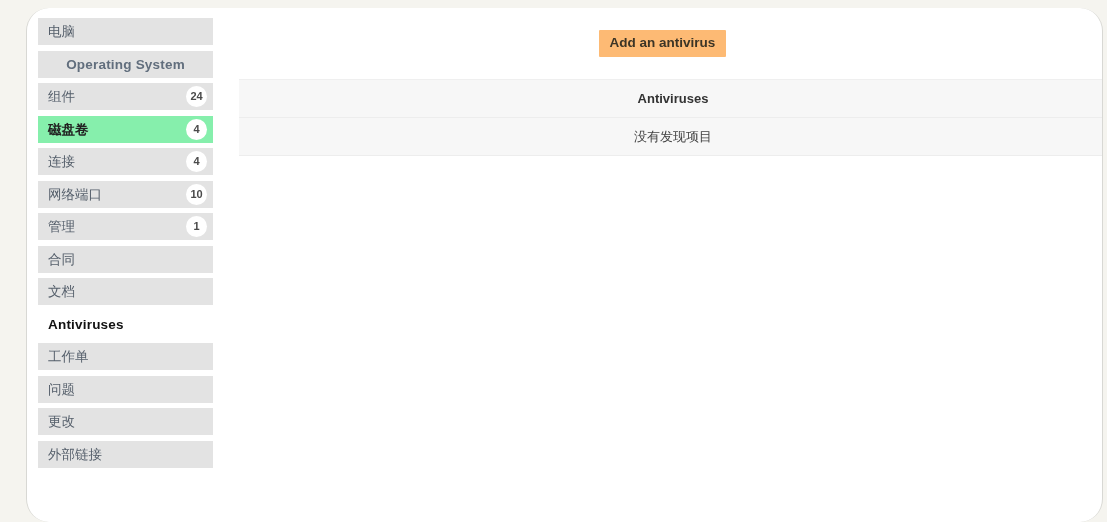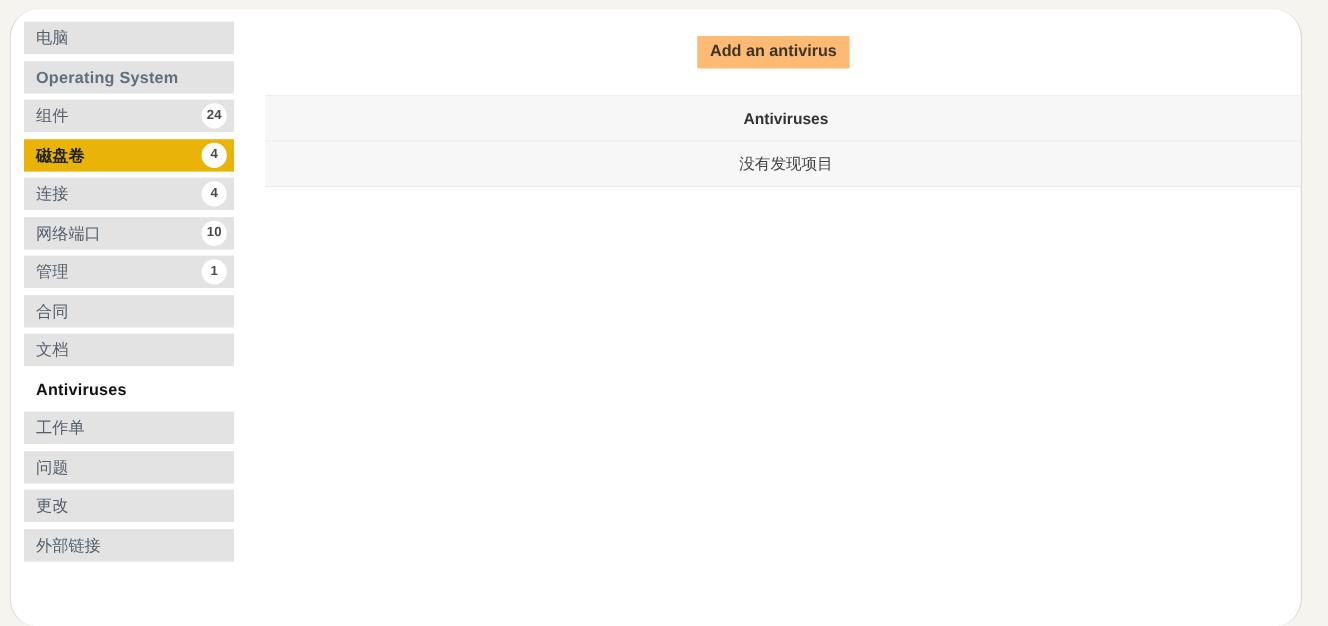--- a/index.html
+++ b/index.html
@@ -13,21 +13,21 @@
     overflow: hidden;
     background: #f5f4ef;
     font-family: "Liberation Sans", "DejaVu Sans", sans-serif;
     font-size: 13px;
     color: #555;
   }
 
   
   #page-frame {
     position: absolute;
-    left: 8px;
+    left: 26px;
     top: 8px;
     width: 1077px;
     height: 514px;
     background: #ffffff;
     border-left: 1px solid #d8d8d4;
     border-right: 1px solid #d8d8d4;
     box-sizing: border-box;
     overflow: hidden;
     border-radius: 23px;
   }
@@ -56,23 +56,24 @@
     cursor: pointer;
   }
   .nav-item .nav-label {
     display: inline-block;
     vertical-align: top;
   }
   .nav-item.is-group {
     font-weight: bold;
     color: #616e7d;
     letter-spacing: 0.2px;
+    text-align: center;
   }
   .nav-item.is-active {
-    background: #eab308;
+    background: #86efac;
     color: #222;
     font-weight: bold;
   }
   .nav-item.is-current {
     background: transparent;
     color: #111;
     font-weight: bold;
     letter-spacing: 0.2px;
   }
   .badge {

